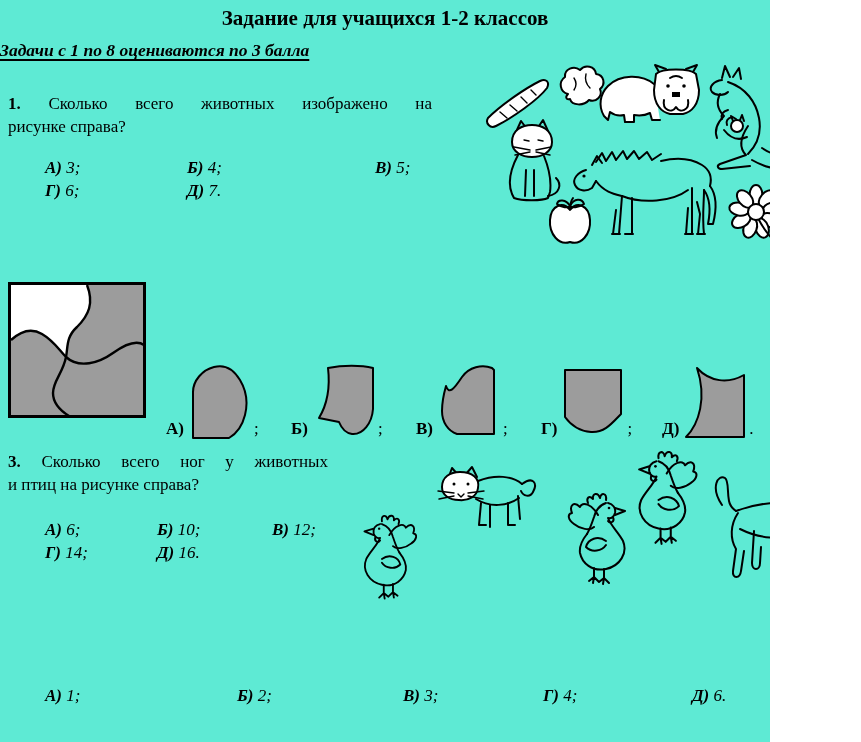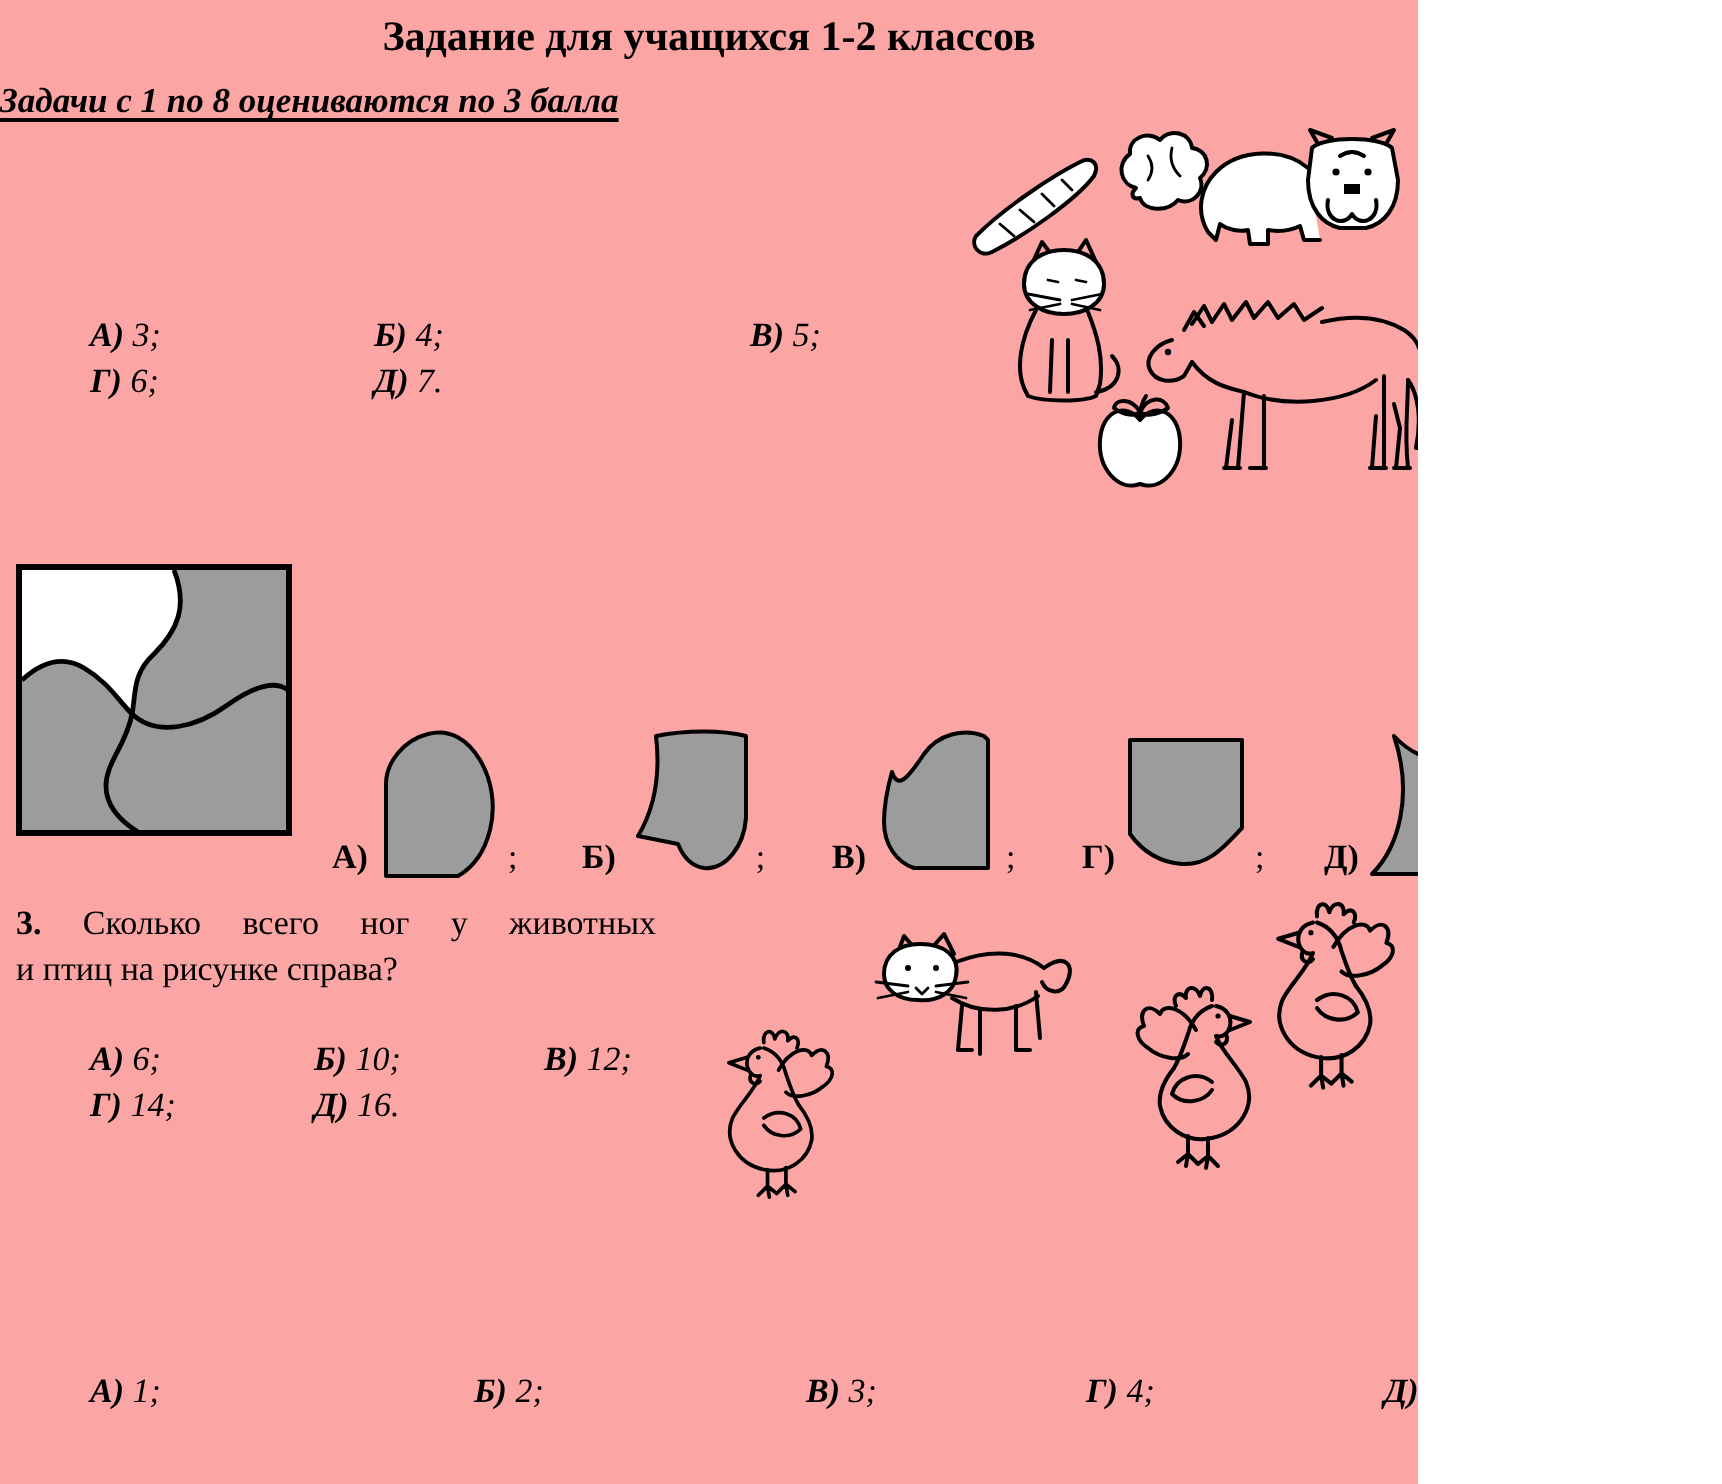--- a/index.html
+++ b/index.html
@@ -1,16 +1,16 @@
 <!DOCTYPE html>
 <html style="--piece-fill: #9c9c9c;"><head>
 <meta charset="utf-8">
 <style>
   html,body { margin:0; padding:0; background:#fff; }
-  .page { position:relative; width:709px; height:742px; background:#fca5a5; color:#000;
+  .page { position:relative; width:770px; height:742px; background:#5eead4; color:#000;
           font-family:"Liberation Serif", serif; overflow:hidden; }
   .abs { position:absolute; }
   .title { position:absolute; left:0; right:0; top:6px; text-align:center;
            font-size:21px; font-weight:bold; }
   .subtitle { position:absolute; left:0; right:0; top:40px; text-align:left;
               font-size:17.5px; font-weight:bold; font-style:italic; }
   .subtitle .u { text-decoration:underline; text-decoration-thickness:1.6px; text-underline-offset:3px; }
   .qtext { position:absolute; font-size:17px; line-height:23px; }
   .jline { text-align:justify; text-align-last:justify; }
   .qnum { font-weight:bold; }
@@ -27,20 +27,24 @@
   svg.lineart .wfill { fill:#fff; }
 </style>
 </head>
 <body>
 
 <div class="page">
 
   <div class="title">Задание для учащихся 1-2 классов</div>
   <div class="subtitle"><span class="u">Задачи с 1 по 8 оцениваются по 3 балла</span></div>
 
+  <div class="qtext" style="left:8px;top:92px;width:424px">
+    <div class="jline"><b class="qnum">1.</b> <span>Сколько всего животных изображено на</span></div>
+    <div><span>рисунке справа?</span></div>
+  </div>
   <span class="opt" style="left:45px;top:157px"><b>А)</b> <span>3;</span></span>
   <span class="opt" style="left:187px;top:157px"><b>Б)</b> <span>4;</span></span>
   <span class="opt" style="left:375px;top:157px"><b>В)</b> <span>5;</span></span>
   <span class="opt" style="left:45px;top:180px"><b>Г)</b> <span>6;</span></span>
   <span class="opt" style="left:187px;top:180px"><b>Д)</b> <span>7.</span></span>
 
   <svg class="abs lineart" style="left:456px;top:62px" width="402" height="214" viewBox="0 0 402 214">
     <g>
       <path class="wfill" d="M32,56 C46,42 70,26 84,19 C90,16 94,20 91,26 C82,38 56,56 40,64 C34,67 29,61 32,56 Z"></path>
       <path class="thin" d="M44,50 l7,6 M54,43 l7,6 M65,35 l6,6 M75,28 l5,5"></path>

